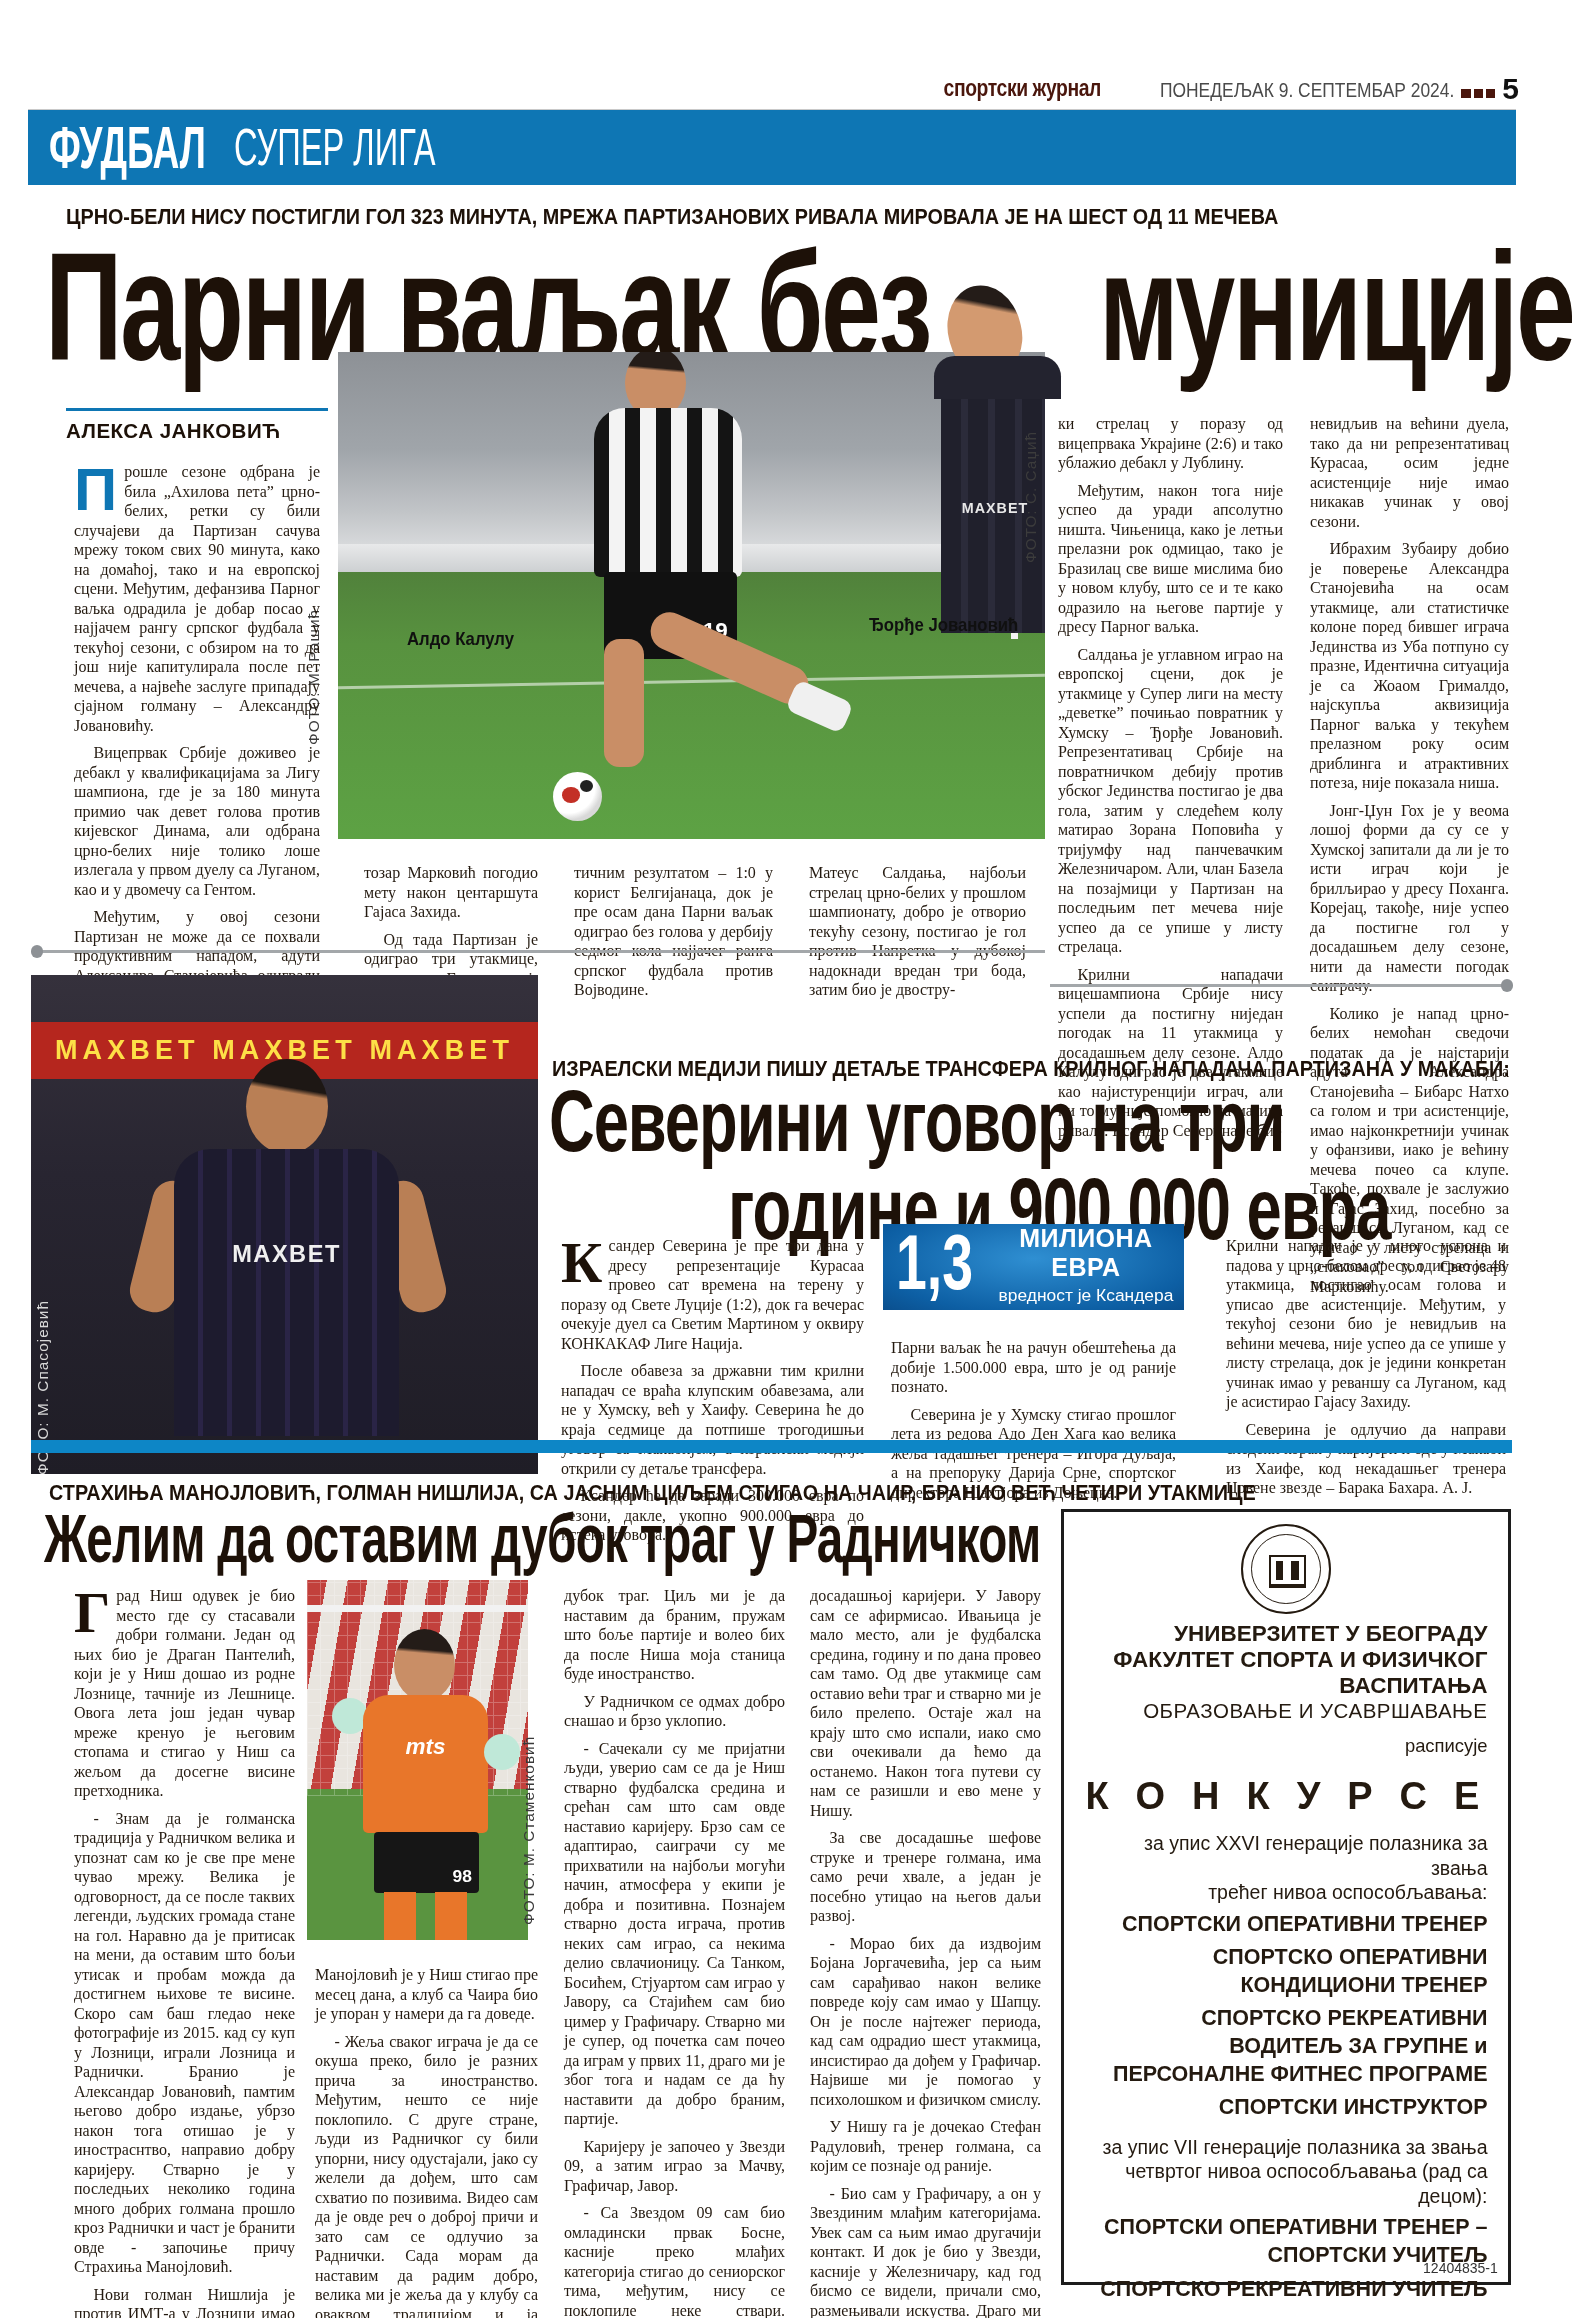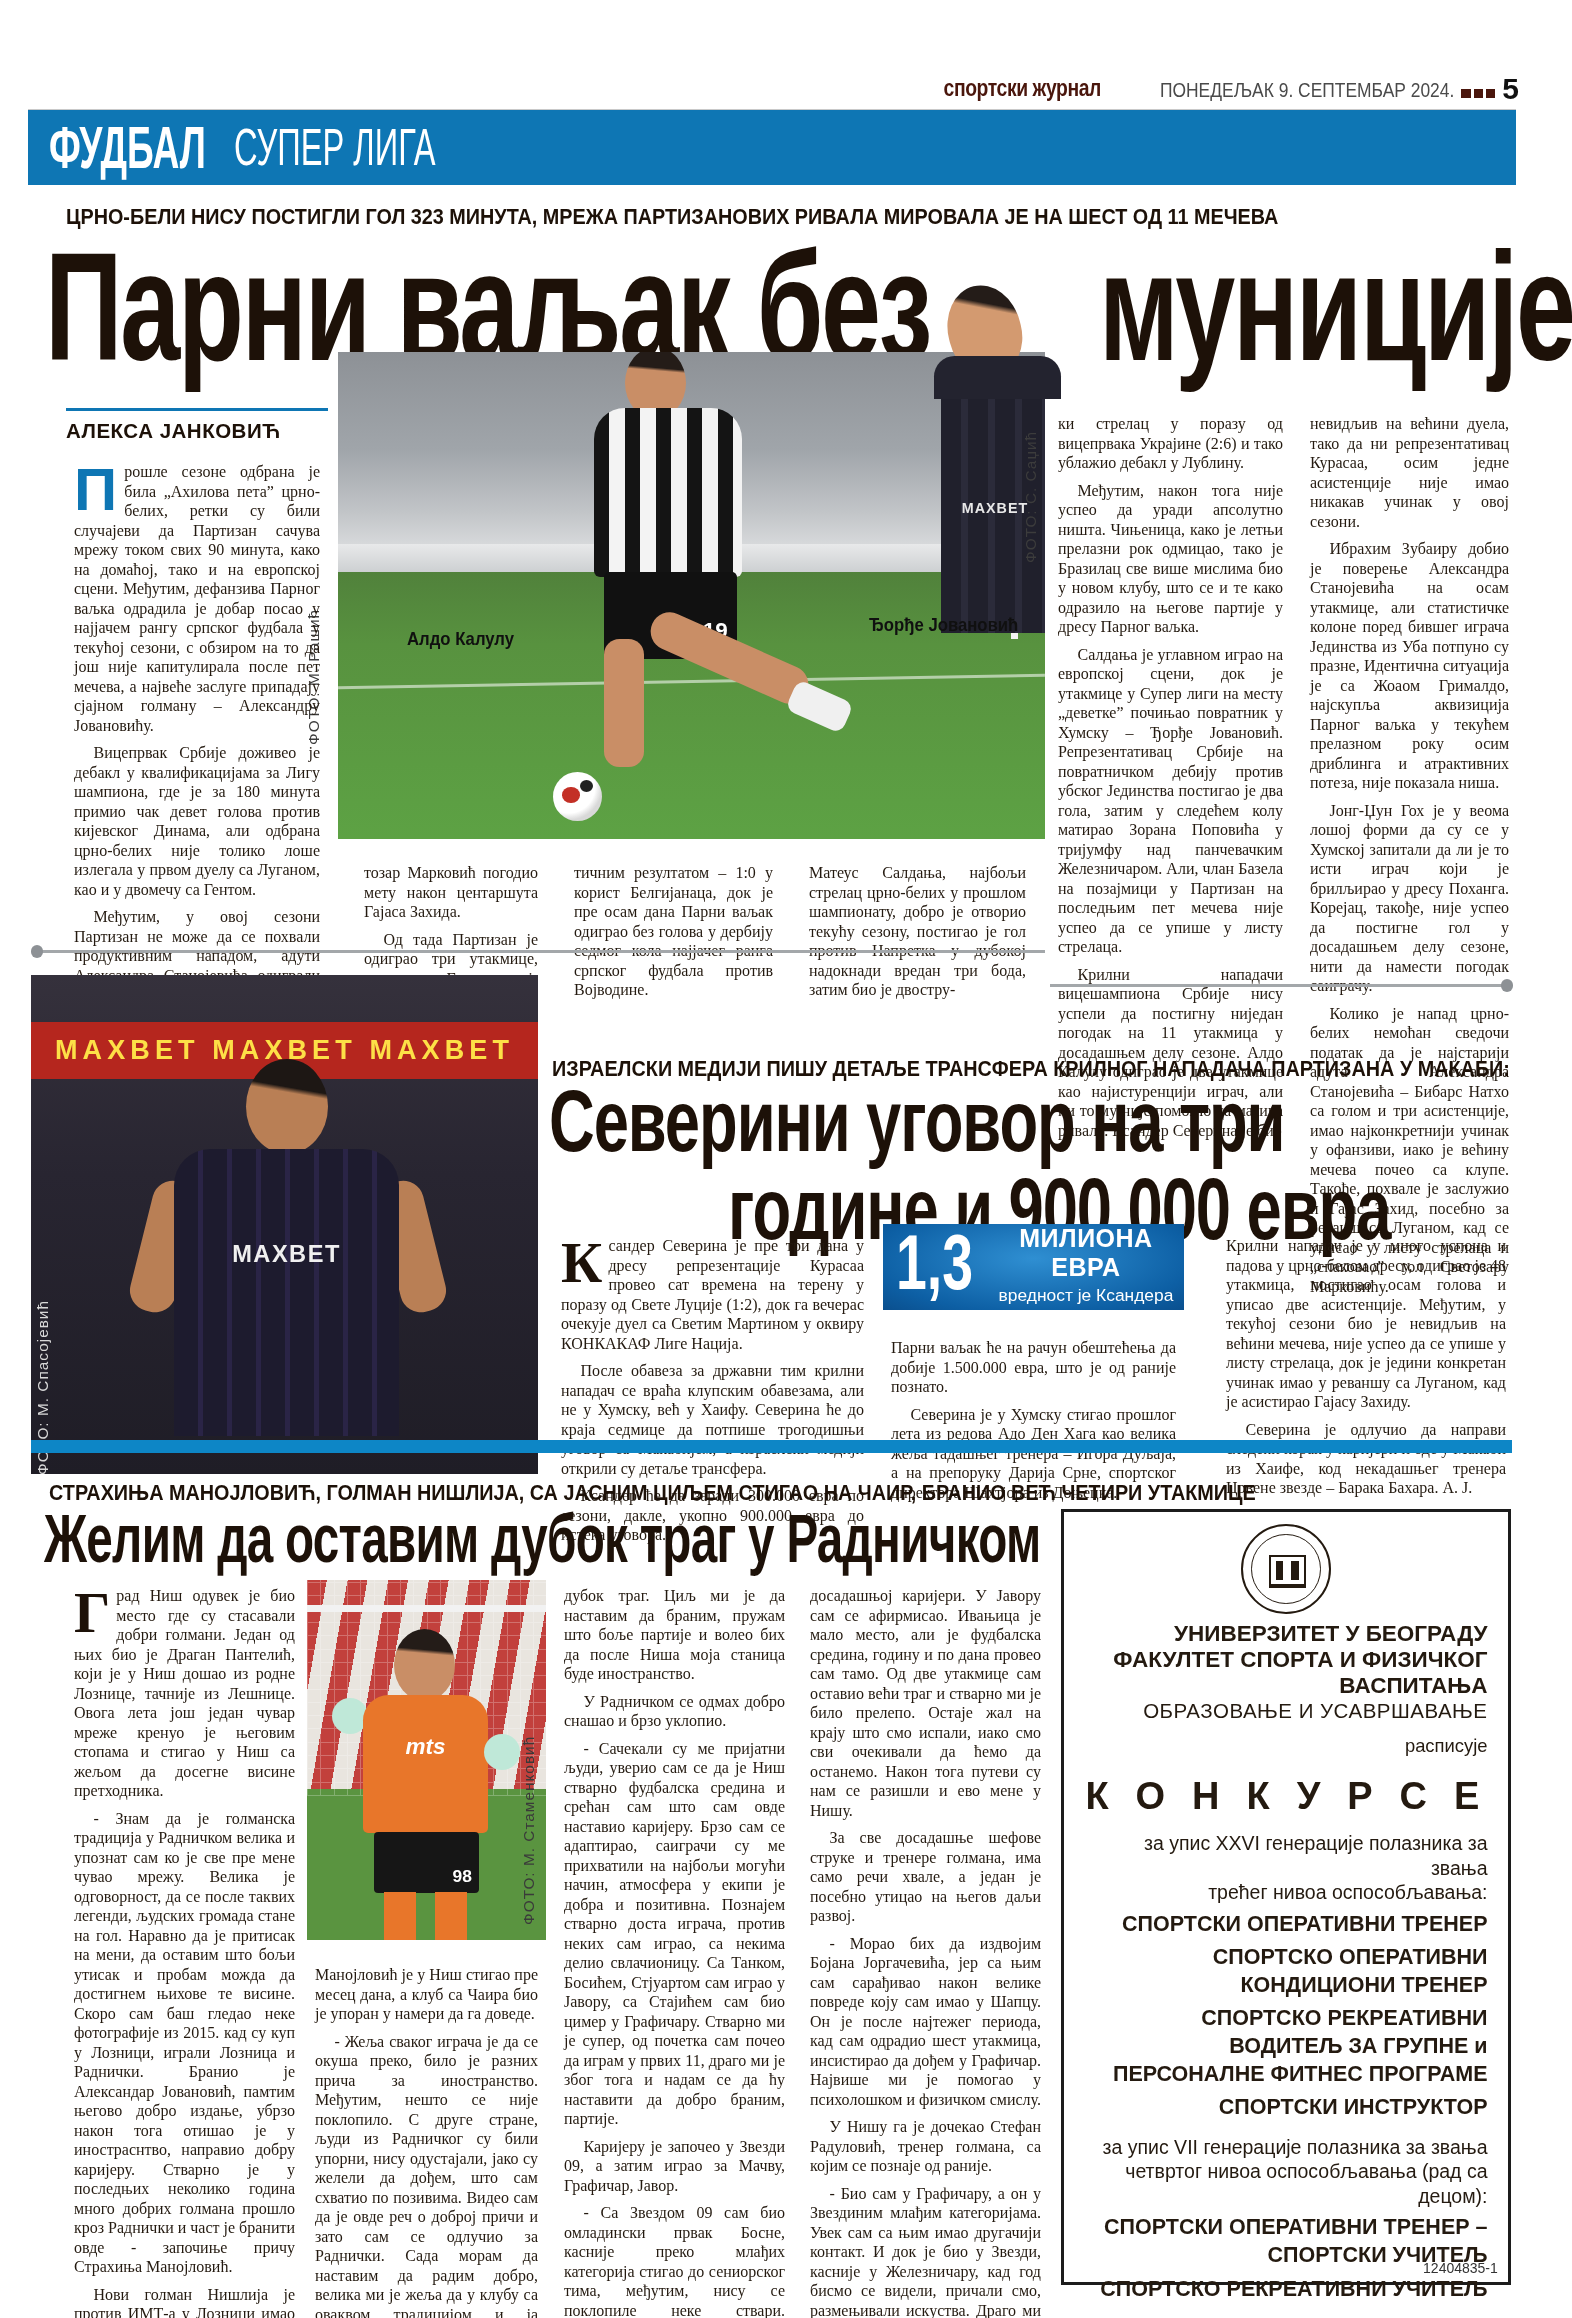--- a/index.html
+++ b/index.html
@@ -85,21 +85,21 @@
        font-family:"Liberation Sans",sans-serif;font-weight:bold;font-size:27px;letter-spacing:5.1px;
        line-height:57px;white-space:nowrap;overflow:hidden;text-align:center;}
   .p2-head{position:absolute;left:215px;top:84px;width:82px;height:95px;border-radius:50%;
        background:linear-gradient(190deg,#1d1714 32%,#b97f55 37%);}
   .p2-torso{position:absolute;left:143px;top:174px;width:225px;height:287px;border-radius:36px 36px 0 0;
        background:repeating-linear-gradient(90deg,#1d1b2e 0 23.6px,#2a2446 23.6px 29px);}
   .p2-chest{position:absolute;left:143px;top:266px;width:225px;text-align:center;color:#f0f0f0;
        font-family:"Liberation Sans",sans-serif;font-weight:bold;font-size:23.6px;letter-spacing:1.5px;}
   .p2-armL{position:absolute;left:110px;top:205px;width:46px;height:133px;background:#b97f55;border-radius:20.5px;transform:rotate(14deg);}
   .p2-armR{position:absolute;left:358px;top:205px;width:46px;height:133px;background:#b97f55;border-radius:20.5px;transform:rotate(-14deg);}
-  .ph3{left:307px;top:1580px;width:239px;height:360px;
+  .ph3{left:307px;top:1580px;width:221px;height:360px;
        background:linear-gradient(180deg,rgba(0,0,0,0) 0 58%,#5a9440 58% 100%),
                   repeating-linear-gradient(100deg,#c2403c 0 19.5px,#e9e5df 19.5px 40px);}
   .ph3 .net{position:absolute;left:0;top:0;width:100%;height:60%;opacity:.25;
        background:repeating-linear-gradient(0deg,#fff 0 1px,transparent 1px 13.3px),
                   repeating-linear-gradient(90deg,#fff 0 1px,transparent 1px 13.3px);}
   .ph3 .bar{position:absolute;left:0;top:24.6px;width:100%;height:7.2px;background:#f2f2f2;}
   .p3-head{position:absolute;left:87px;top:49px;width:61px;height:72px;border-radius:50%;
        background:linear-gradient(185deg,#241c18 30%,#c98e66 35%);}
   .p3-torso{position:absolute;left:56px;top:115px;width:125px;height:138px;border-radius:25.6px 25.6px 5.1px 5.1px;background:#e8762a;}
   .p3-mts{position:absolute;left:56px;top:154px;width:125px;text-align:center;color:#fff;

